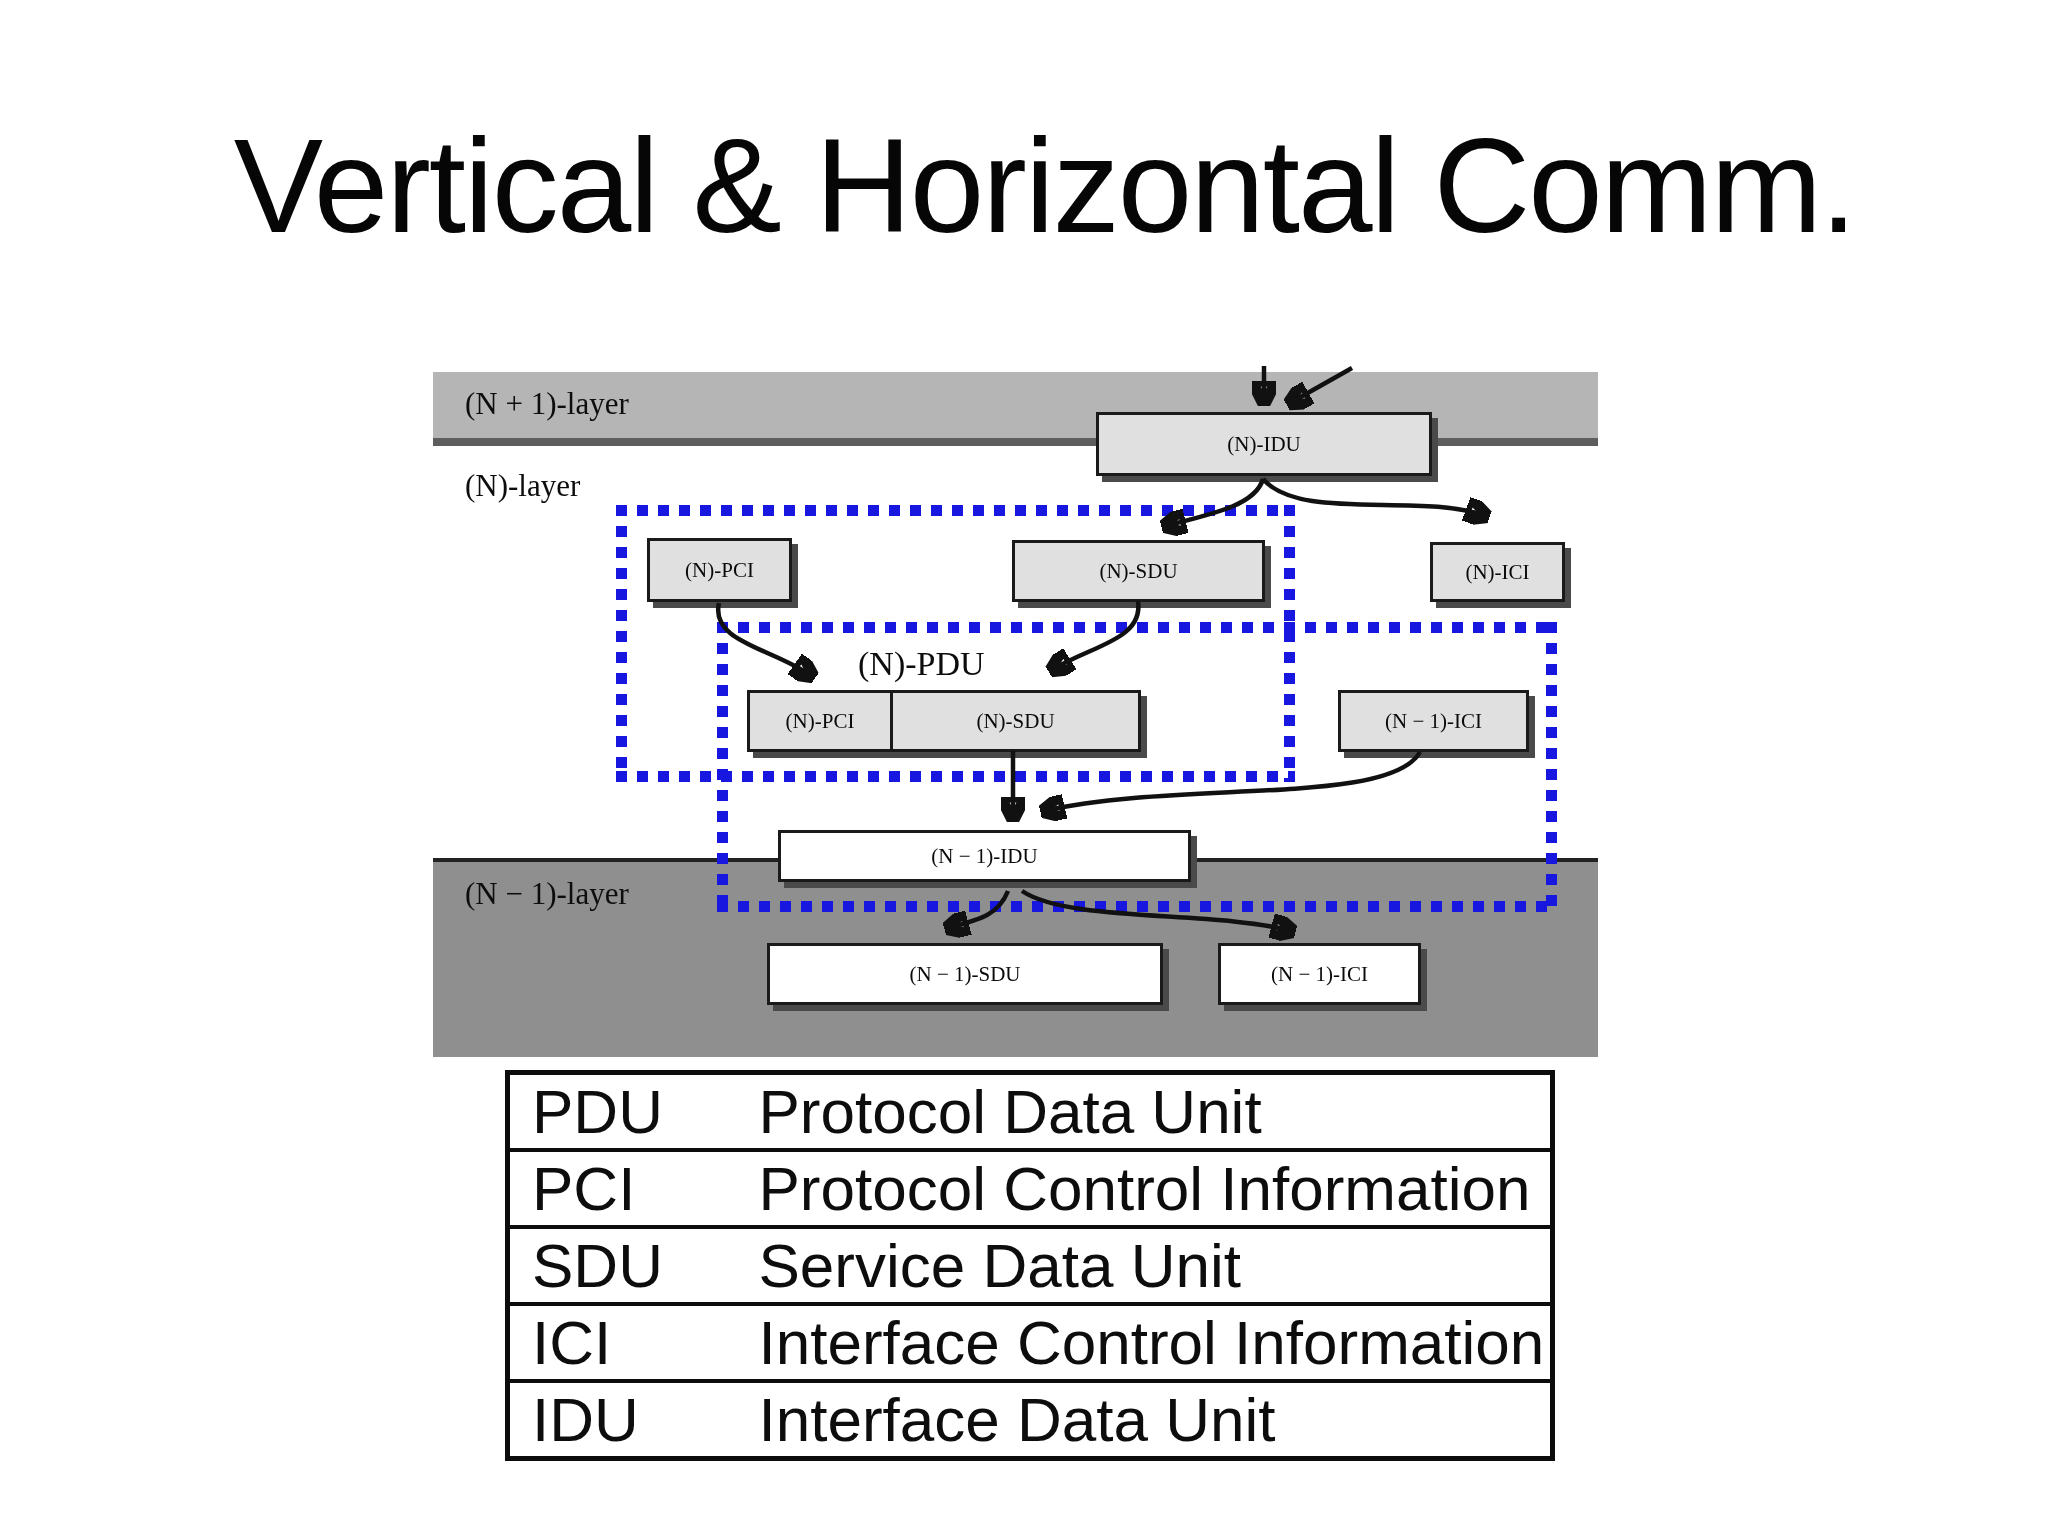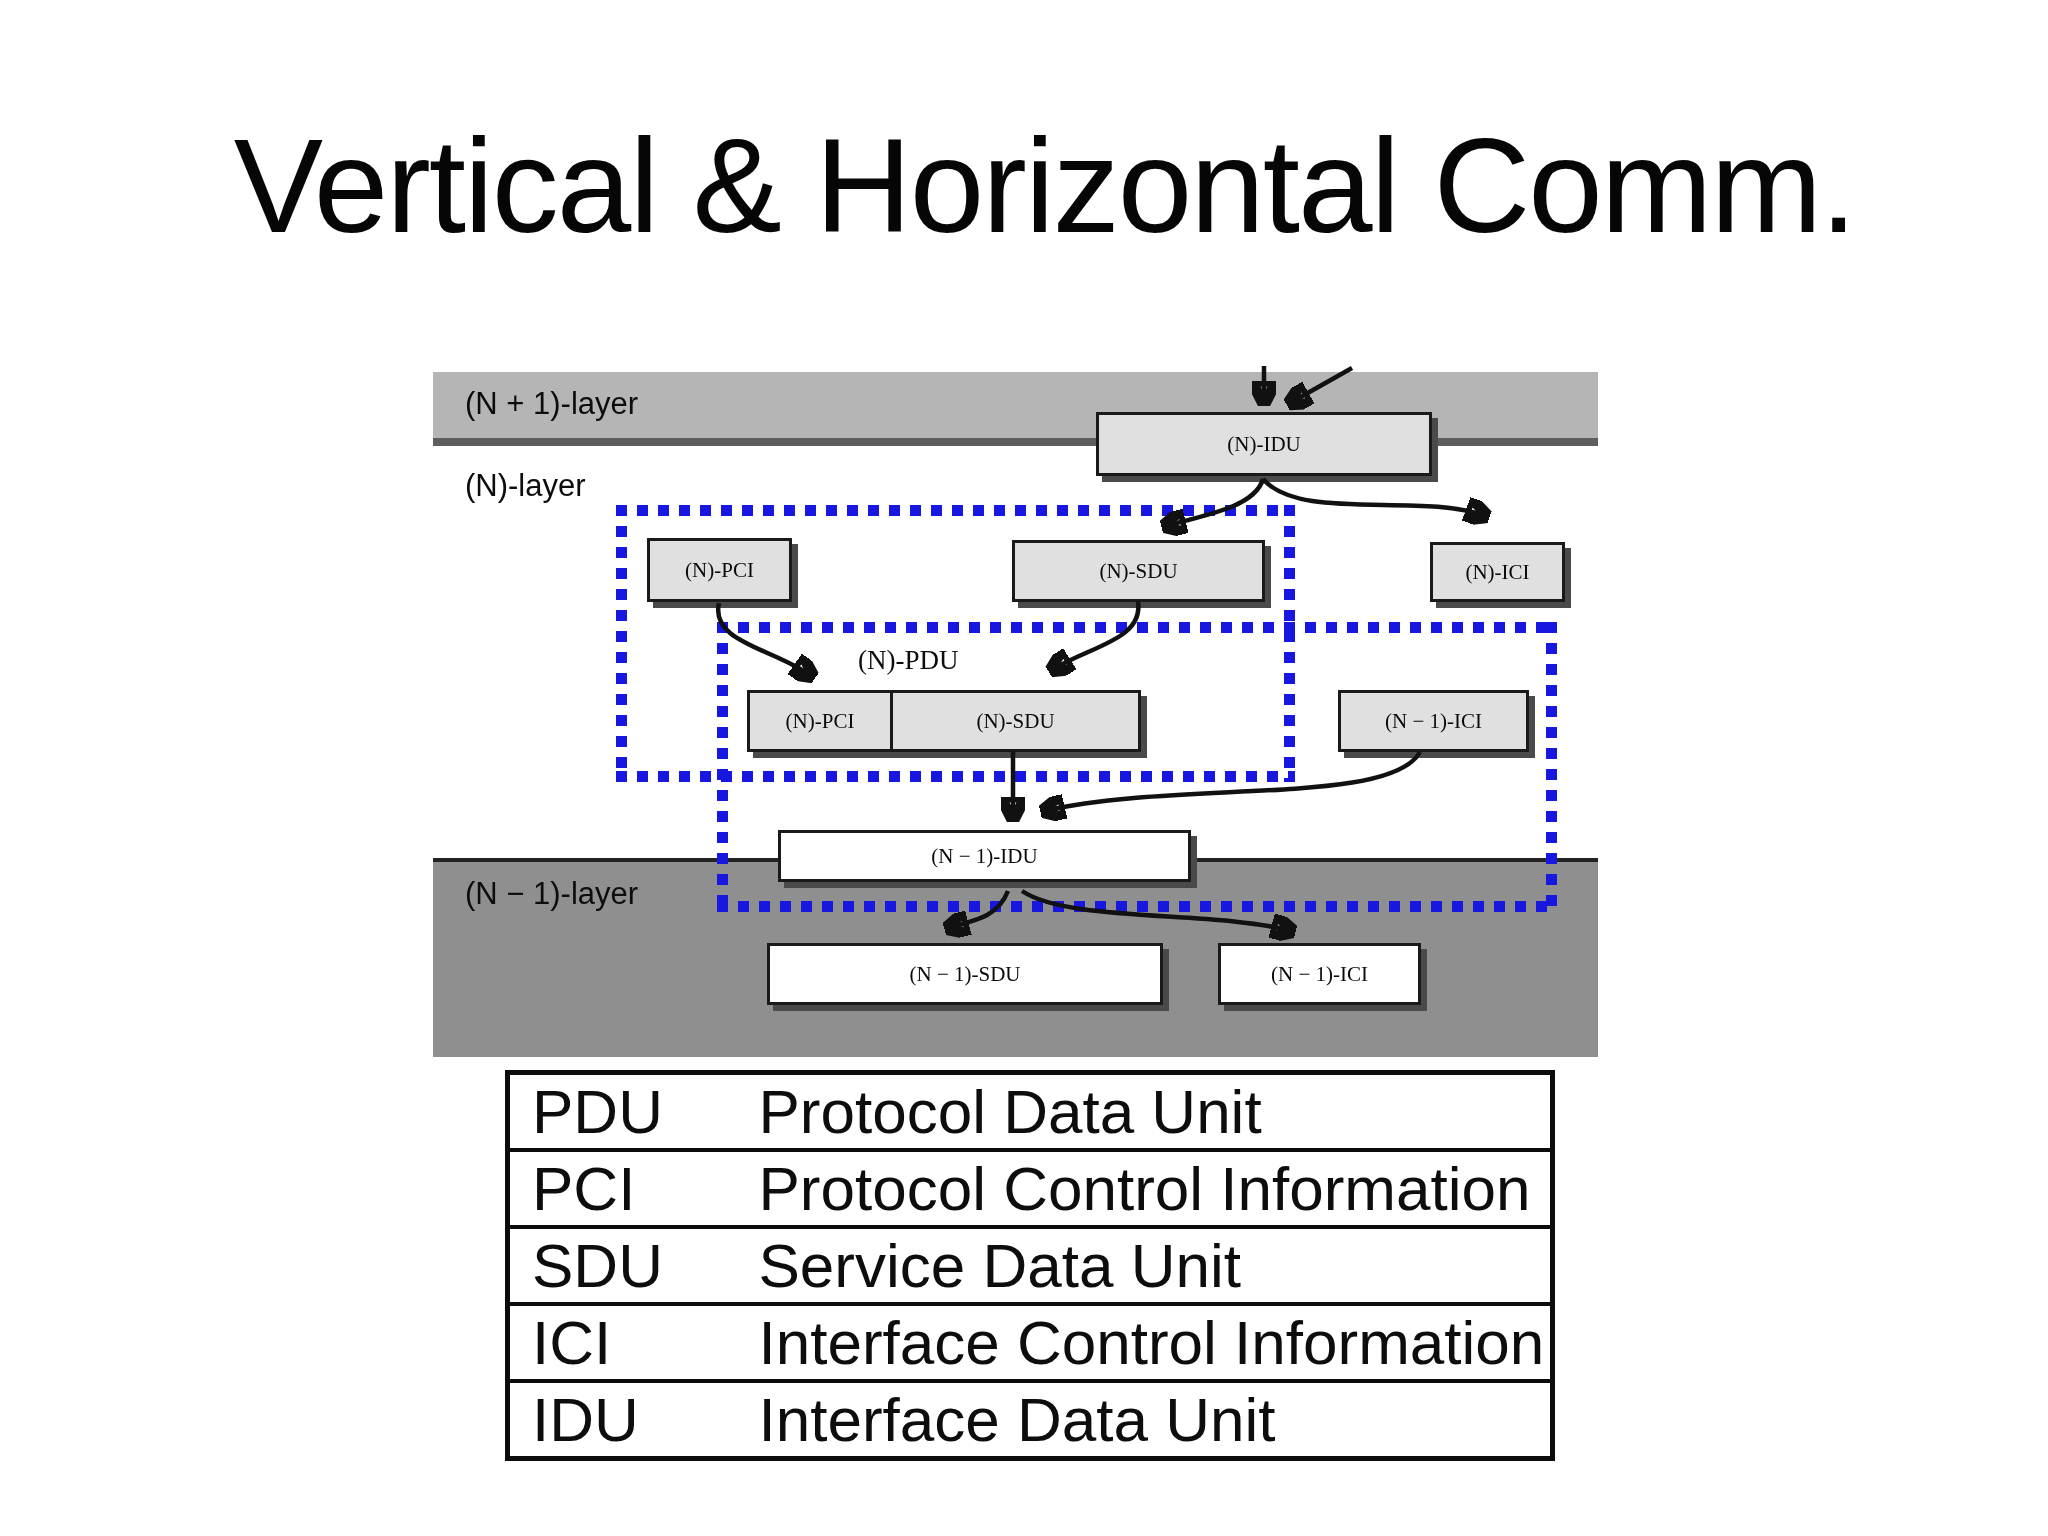--- a/index.html
+++ b/index.html
@@ -18,41 +18,41 @@
   .slide-title{
     position:absolute;left:0;top:116px;width:2048px;
     text-align:center;font-size:134px;line-height:1.05;color:#060606;
     letter-spacing:-2px;z-index:2;padding-left:41px;
   }
   
   .bar{position:absolute;left:433px;width:1165px;z-index:1;}
   .bar-top{top:372px;height:74px;background:var(--bar-top);border-bottom:8px solid #5e5e5e;}
   .bar-bottom{top:858px;height:199px;background:var(--bar-bot);border-top:4px solid #222222;}
   .layer-label{
-    position:absolute;font-family:Liberation Sans, sans-serif;
+    position:absolute;font-family:Liberation Serif, serif;
     font-size:31px;color:#0d0d0d;z-index:2;white-space:nowrap;
   }
   
   .dotbox{position:absolute;z-index:3;}
   .dl{position:absolute;}
   .dl-h{height:11px;background:repeating-linear-gradient(90deg,var(--blue) 0 11px,transparent 11px 21px);}
   .dl-v{width:11px;background:repeating-linear-gradient(180deg,var(--blue) 0 11px,transparent 11px 21px);}
   
   .dbox{
     position:absolute;z-index:4;display:flex;align-items:center;justify-content:center;
     font-family:"Liberation Serif","DejaVu Serif",serif;font-size:21px;color:#0a0a0a;
     background:var(--box-gray);border:3px solid #1a1a1a;box-shadow:6px 6px 0 #4a4a4a;
     white-space:nowrap;
   }
   .dbox.white{background:#ffffff;}
   .cell{display:flex;align-items:center;justify-content:center;height:100%;}
   .cell+.cell{border-left:3px solid #1a1a1a;}
   .pdu-label{
     position:absolute;left:858px;top:645px;z-index:5;
-    font-family:"Liberation Serif","DejaVu Serif",serif;font-size:27px;color:#0d0d0d;
+    font-family:"Liberation Serif","DejaVu Serif",serif;font-size:34px;color:#0d0d0d;
   }
   
   .arrows{position:absolute;left:0;top:0;z-index:6;pointer-events:none;}
   .arrows path{fill:none;stroke:#111;stroke-width:4.5px;}
   
   .legend{
     position:absolute;left:505px;top:1070px;width:1050px;height:381px;z-index:2;
     border-collapse:collapse;table-layout:fixed;
     font-size:62px;color:#0d0d0d;
   }

